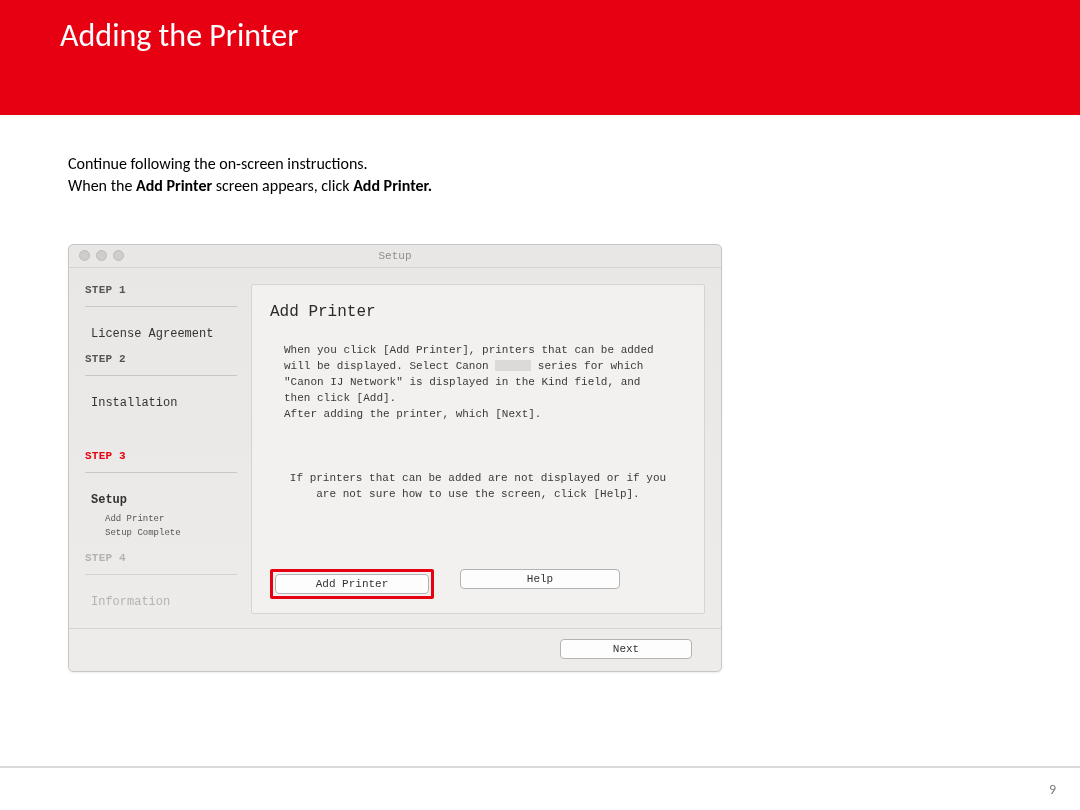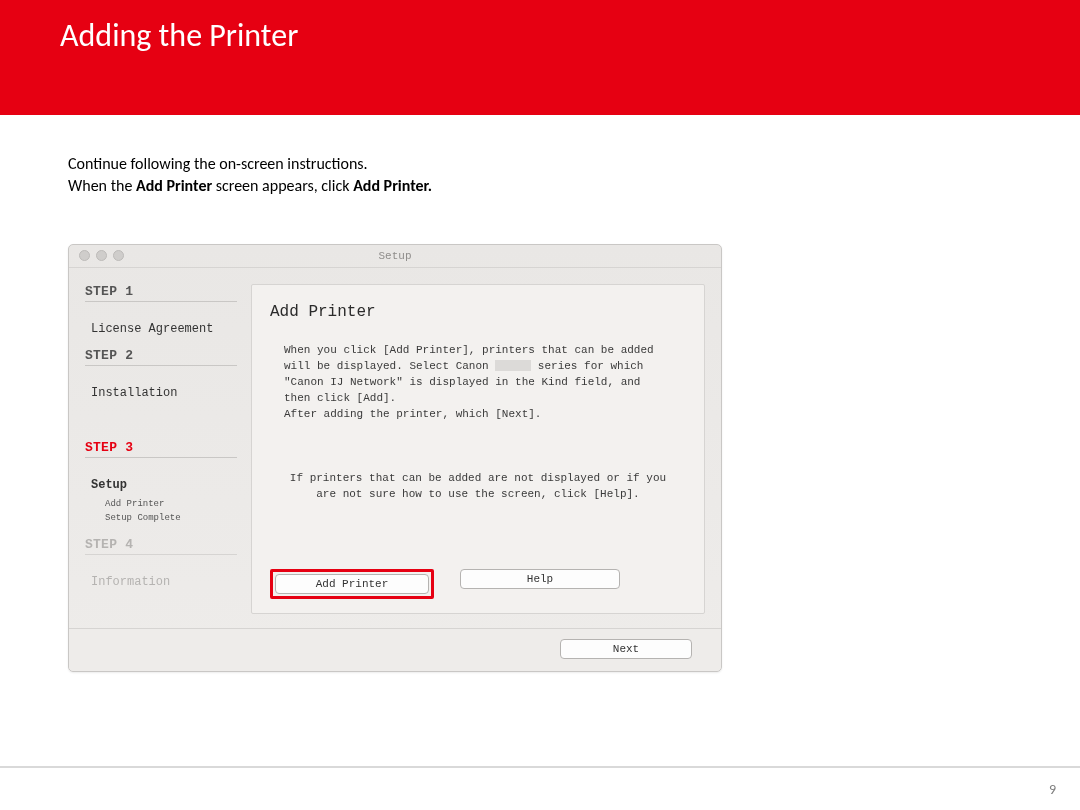--- a/index.html
+++ b/index.html
@@ -82,27 +82,27 @@
     display: flex;
     padding: 16px 16px 14px 16px;
     gap: 14px;
   }
   .sidebar {
     width: 152px;
     font-size: 11px;
     color: #333;
   }
   .step-label {
-    font-size: 13px;
+    font-size: 11px;
     font-weight: 700;
     letter-spacing: 0.02em;
     color: #555;
     margin-top: 12px;
     border-bottom: 1px solid #c9c7c5;
-    padding-bottom: 2px;
+    padding-bottom: 10px;
   }
   .step-label.first { margin-top: 0; }
   .step-label.active { color: #e60012; margin-top: 40px; }
   .step-label.dim { color: #b5b3b1; border-bottom-color: #d6d4d2; }
   .step-text {
     font-size: 12px;
     color: #333;
     padding: 4px 0 0 6px;
     margin-top: 16px;
   }

